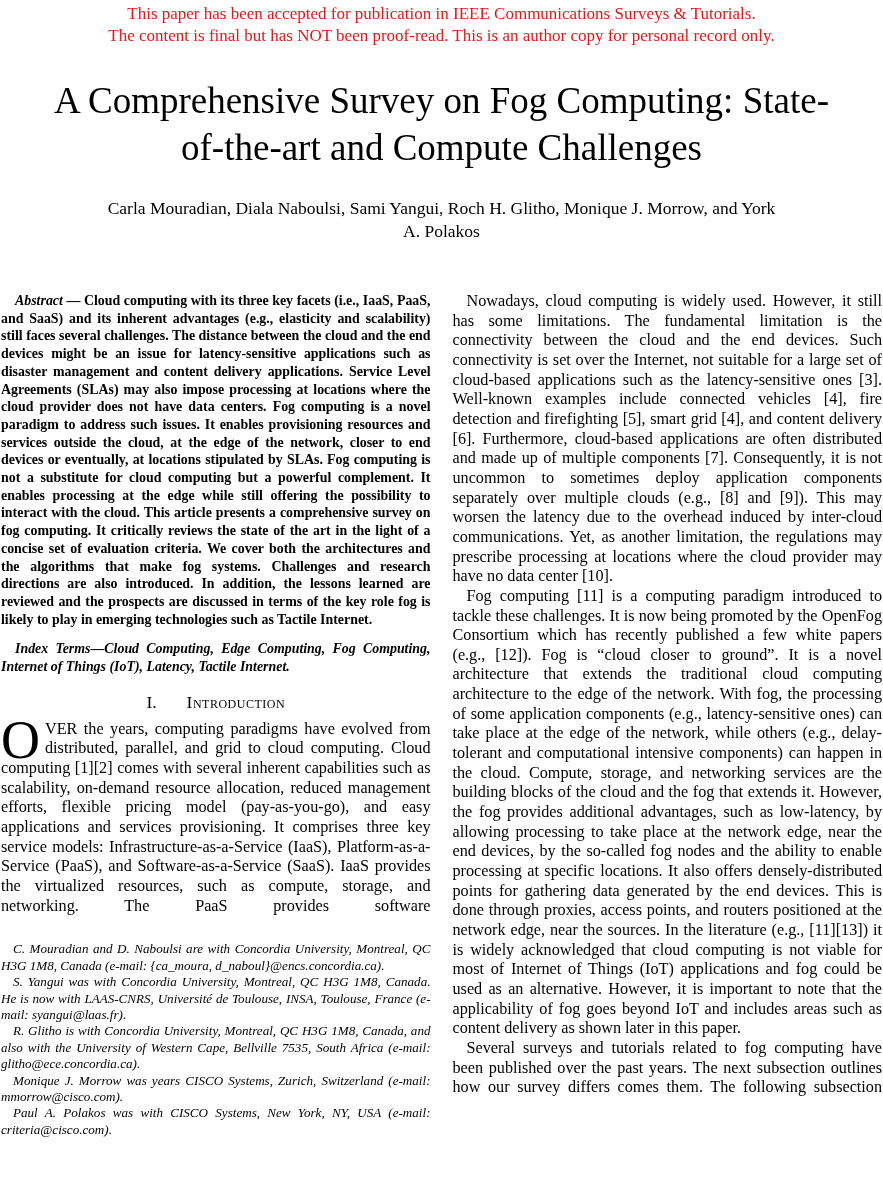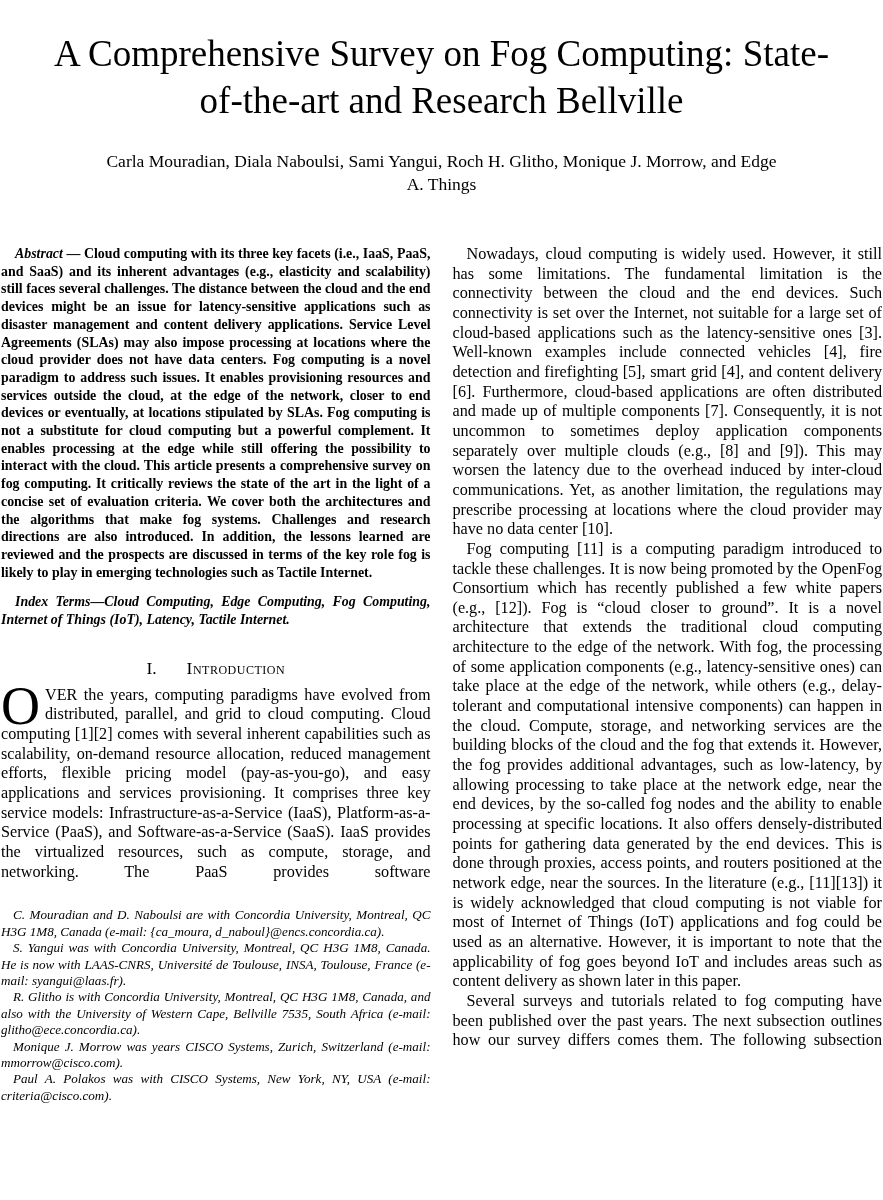--- a/index.html
+++ b/index.html
@@ -18,45 +18,49 @@
   .authors { text-align:center; font-size:17.5px; line-height:23px; margin-top:26px; }
   .authors .aline { display:block; }
   .columns { display:flex; gap:22px; margin-top:49px; padding:0 1px; }
   .col { width:430px; text-align:justify; }
   .abstract { font-weight:700; font-size:13.9px; line-height:17.7px; text-indent:14px; }
   .abs-label { font-style:italic; }
   .index-terms {
     font-weight:700; font-style:italic; font-size:13.9px; line-height:17.7px;
     text-indent:14px; margin-top:12px;
   }
-  .section-heading { font-weight:400; font-size:17.5px; line-height:22px; text-align:center; margin-top:28px; }
+  .section-heading { font-weight:400; font-size:17.5px; line-height:22px; text-align:center; margin-top:15px; }
   .sec-num { margin-right:30px; }
   .sec-title { font-variant:small-caps; letter-spacing:0.5px; }
   .body-par { font-size:16.2px; line-height:19.65px; text-indent:14px; }
   .dropcap-par { text-indent:0; margin-top:7px; text-align-last:justify; }
   .dropcap { float:left; font-size:54px; line-height:37px; margin:2px 5px 0 0; }
   .footnotes { margin-top:25px; font-size:13.1px; line-height:16.4px;font-style:italic; }
   .footnotes p { text-indent:12px; }
   .no-indent { text-indent:0; }
   .last-justify { text-align-last:justify; }
 </style>
 </head>
 <body>
 
 <div class="page">
 
+  <div class="notice">
+    <div>This paper has been accepted for publication in IEEE Communications Surveys &amp; Tutorials.</div>
+    <div>The content is final but has NOT been proof-read. This is an author copy for personal record only.</div>
+  </div>
 
   <h1 class="title">
     <span class="tline">A Comprehensive Survey on Fog Computing: State-</span>
-    <span class="tline">of-the-art and Research Bellville</span>
+    <span class="tline">of-the-art and Compute Challenges</span>
   </h1>
 
   <div class="authors">
-    <span class="aline">Carla Mouradian, Diala Naboulsi, Sami Yangui, Roch H. Glitho, Monique J. Morrow, and Edge</span>
-    <span class="aline">A. Things</span>
+    <span class="aline">Carla Mouradian, Diala Naboulsi, Sami Yangui, Roch H. Glitho, Monique J. Morrow, and York</span>
+    <span class="aline">A. Polakos</span>
   </div>
 
   <div class="columns">
 
     <div class="col">
       <p class="abstract"><span class="abs-label">Abstract</span><span> — Cloud computing with its three key facets (i.e., IaaS, PaaS, and SaaS) and its inherent advantages (e.g., elasticity and scalability) still faces several challenges. The distance between the cloud and the end devices might be an issue for latency-sensitive applications such as disaster management and content delivery applications. Service Level Agreements (SLAs) may also impose processing at locations where the cloud provider does not have data centers. Fog computing is a novel paradigm to address such issues. It enables provisioning resources and services outside the cloud, at the edge of the network, closer to end devices or eventually, at locations stipulated by SLAs. Fog computing is not a substitute for cloud computing but a powerful complement. It enables processing at the edge while still offering the possibility to interact with the cloud. This article presents a comprehensive survey on fog computing. It critically reviews the state of the art in the light of a concise set of evaluation criteria. We cover both the architectures and the algorithms that make fog systems. Challenges and research directions are also introduced. In addition, the lessons learned are reviewed and the prospects are discussed in terms of the key role fog is likely to play in emerging technologies such as Tactile Internet.</span></p>
 
       <p class="index-terms"><span>Index Terms</span><span>—Cloud Computing, Edge Computing, Fog Computing, Internet of Things (IoT), Latency, Tactile Internet.</span></p>
 
       <h2 class="section-heading">

